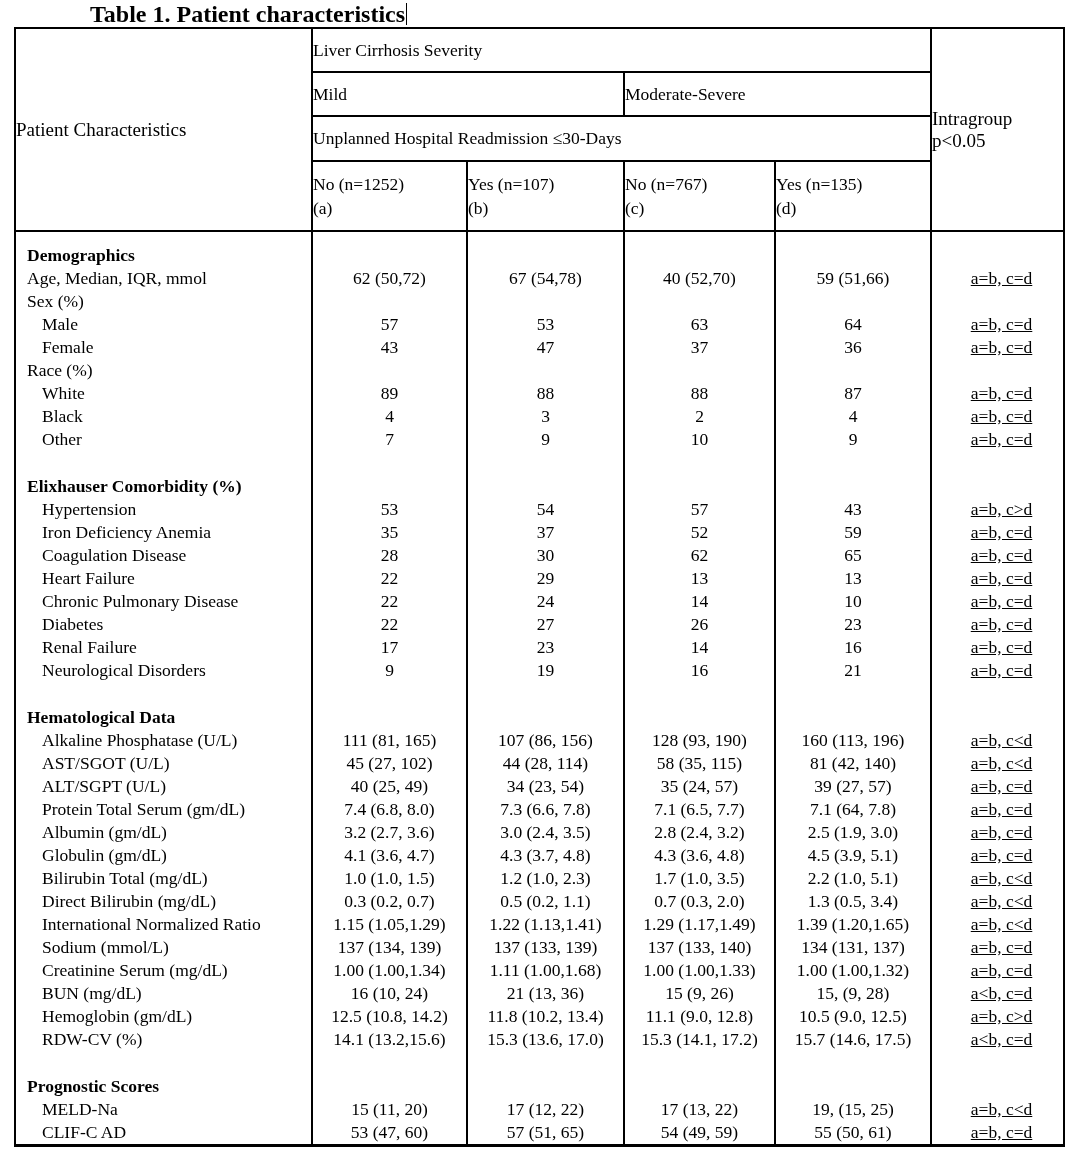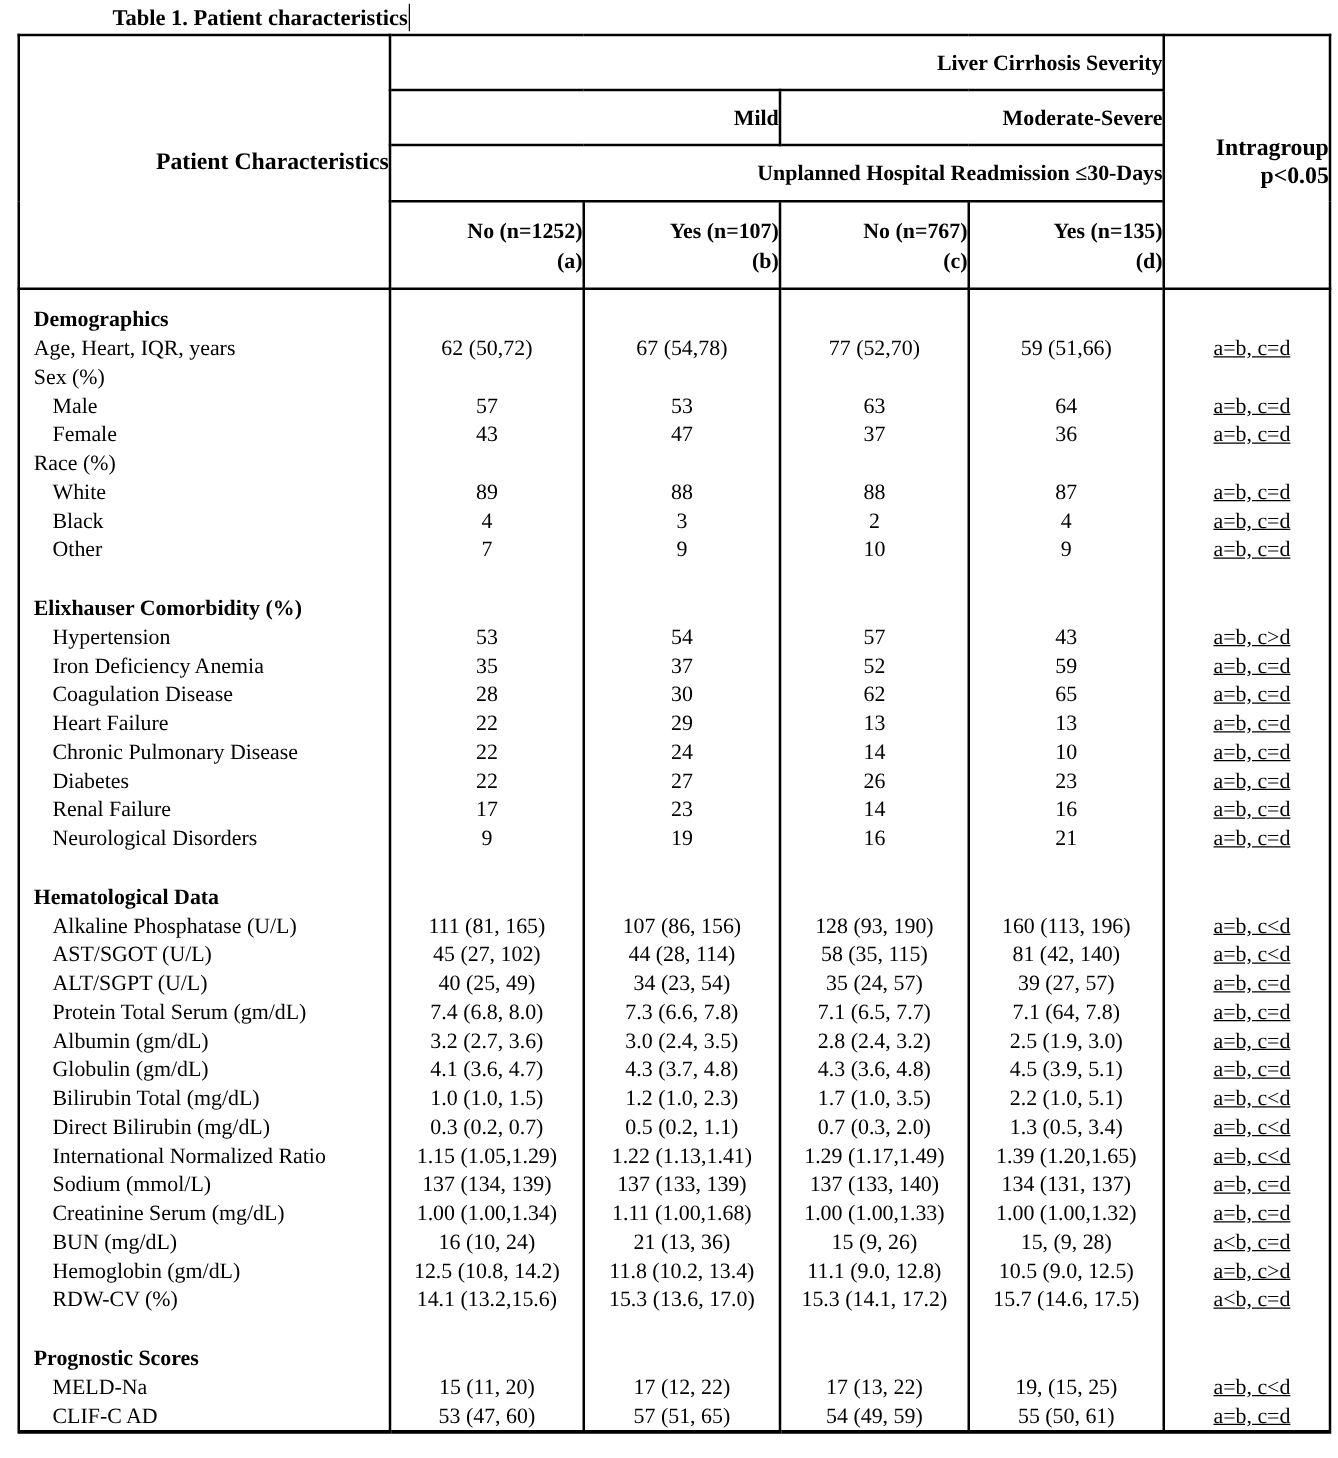--- a/index.html
+++ b/index.html
@@ -2,36 +2,36 @@
 <html><head>
 <meta charset="utf-8">
 <style>
   html, body { margin: 0; padding: 0; background: #ffffff; }
   body {
     width: 1070px; height: 1166px; position: relative; overflow: hidden;
     font-family: "Liberation Serif", "DejaVu Serif", serif; color: #000;
   }
   .caption {
     position: absolute; left: 90px; top: 3px;
-    font-weight: bold; font-size: 18px; line-height: 22px;
+    font-weight: bold; font-size: 24px; line-height: 22px;
     padding-right: 1px; border-right: 1.5px solid #000;
   }
   table.tbl {
     position: absolute; left: 14px; top: 27px;
     width: 1049px; border-collapse: collapse; table-layout: fixed;
     font-size: 17.5px;
   }
   .tbl col.c0 { width: 297px; }
   .tbl col.ca { width: 155px; }
   .tbl col.cb { width: 157px; }
   .tbl col.cc { width: 151px; }
   .tbl col.cd { width: 156px; }
   .tbl col.cp { width: 133px; }
   .tbl th, .tbl td { border: 2px solid #000; padding: 0; }
-  .tbl thead th { font-weight: bold; text-align: right; vertical-align: middle; }
+  .tbl thead th { font-weight: normal; text-align: left; vertical-align: middle; }
   .tbl thead tr.h1 th { height: 42px; }
   .tbl thead tr.h2 th { height: 42px; margin-left: 36px; }
   .tbl thead tr.h3 th { height: 43px; }
   .tbl thead tr.h4 th { height: 68px; line-height: 24px; margin-left: 44px; }
   .tbl thead th.ph { font-size: 19px; }
   .tbl tbody td { border-top: none; border-bottom: none; vertical-align: top; }
   .tbl tbody tr:last-child td { border-bottom: 3px solid #000; }
   .tbl tbody td.lbl { padding-left: 11px; }
   .tbl tbody td.num { text-align: center; }
   .tbl tbody td.pv { text-align: center; padding-left: 8px; text-decoration: underline; }
@@ -88,21 +88,21 @@
           <div>Yes (n=135)</div>
           <div>(d)</div>
         </th>
     </tr>
   </thead>
   <tbody>
     <tr>
       <td class="lbl" id="col-label">
           <div class="topgap"></div>
           <div class="cell-line sec-title">Demographics</div>
-          <div class="cell-line">Age, Heart, IQR, years</div>
+          <div class="cell-line">Age, Median, IQR, mmol</div>
           <div class="cell-line">Sex (%)</div>
           <div class="cell-line indent">Male</div>
           <div class="cell-line indent">Female</div>
           <div class="cell-line">Race (%)</div>
           <div class="cell-line indent">White</div>
           <div class="cell-line indent">Black</div>
           <div class="cell-line indent">Other</div>
           <div class="gap"></div>
           <div class="cell-line sec-title">Elixhauser Comorbidity (%)</div>
           <div class="cell-line indent">Hypertension</div>
@@ -214,21 +214,21 @@
           <div class="cell-line">11.8 (10.2, 13.4)</div>
           <div class="cell-line">15.3 (13.6, 17.0)</div>
           <div class="gap"></div>
           <div class="cell-line"></div>
           <div class="cell-line">17 (12, 22)</div>
           <div class="cell-line">57 (51, 65)</div>
         </td>
       <td class="num" id="col-c">
           <div class="topgap"></div>
           <div class="cell-line"></div>
-          <div class="cell-line">77 (52,70)</div>
+          <div class="cell-line">40 (52,70)</div>
           <div class="cell-line"></div>
           <div class="cell-line">63</div>
           <div class="cell-line">37</div>
           <div class="cell-line"></div>
           <div class="cell-line">88</div>
           <div class="cell-line">2</div>
           <div class="cell-line">10</div>
           <div class="gap"></div>
           <div class="cell-line"></div>
           <div class="cell-line">57</div>

